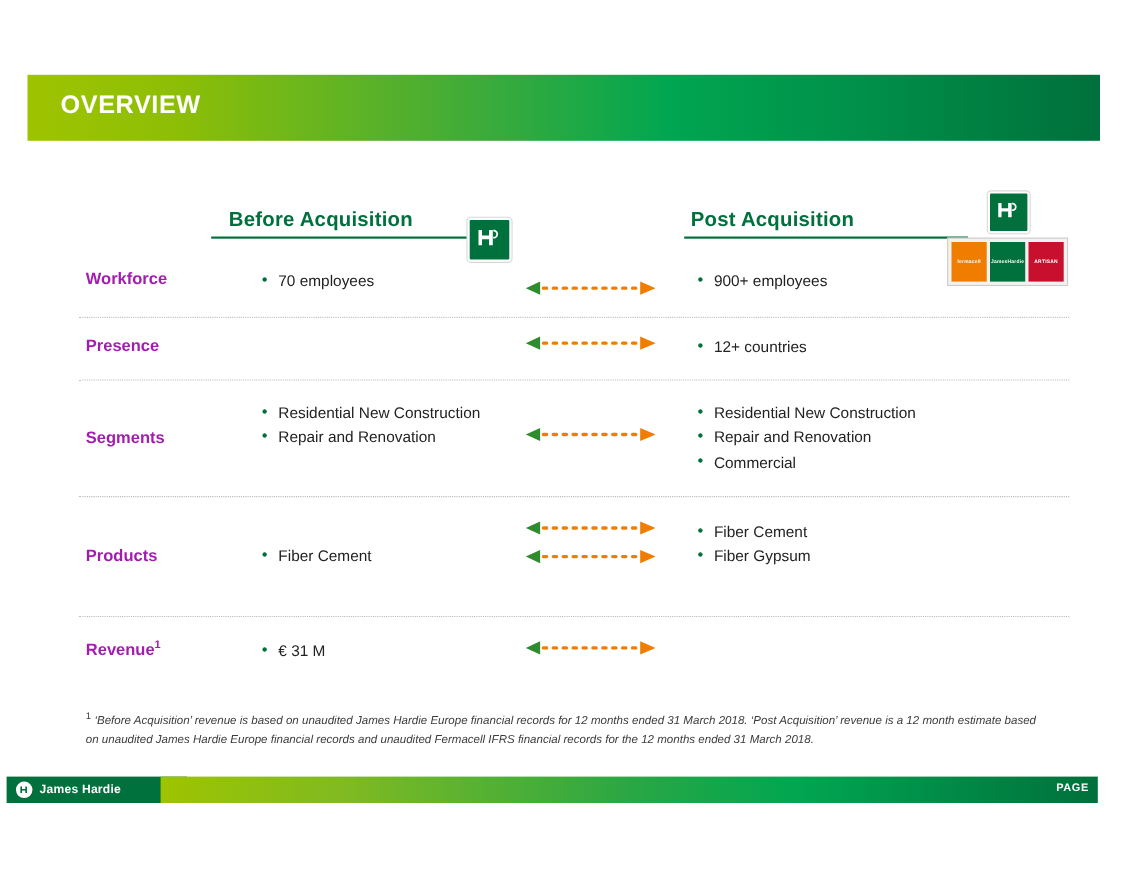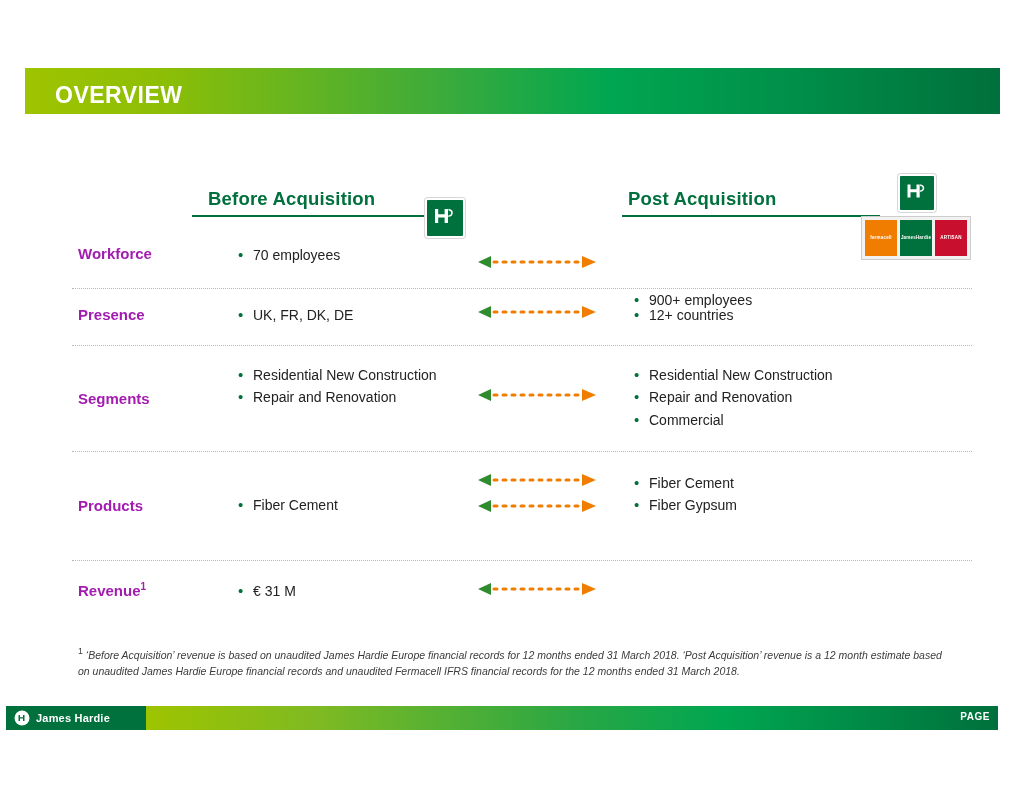--- a/index.html
+++ b/index.html
@@ -21,21 +21,21 @@
     height: 791px;
     background: #ffffff;
   }
 
   
   .header-bar {
     position: absolute;
     left: 25px;
     top: 68px;
     width: 975px;
-    height: 46px;
+    height: 60px;
     background: linear-gradient(to right, #9ec400 0%, #8dbe06 14%, #3eab3a 42%, #00a651 60%, #009049 78%, #00703c 100%);
   }
   .header-title {
     position: absolute;
     left: 30px;
     top: 14px;
     font-size: 23px;
     font-weight: bold;
     color: #ffffff;
     letter-spacing: 0.5px;
@@ -245,40 +245,35 @@
     <div class="brand-tile red">ARTISAN</div>
   </div>
 
   <div class="row-sep" style="top:288px;"></div>
   <div class="row-label" style="top:245px;">Workforce</div>
   <div class="bullets col-before" style="top:245px;">
     <ul>
         <li>70 employees</li>
       </ul>
   </div>
-  <div class="bullets col-post" style="top:245px;margin-top:45px;">
+  <div class="bullets col-post" style="top:245px;">
     <ul>
         <li>900+ employees</li>
       </ul>
   </div>
   <div class="arrow" style="left:478px; top:255px;">
     <svg width="118" height="14" viewBox="0 0 118 14">
       <polygon points="0,7 13,1 13,13" fill="#2e8b2e"></polygon>
       <line x1="16" y1="7" x2="100" y2="7" stroke="#f07d00" stroke-width="3" stroke-dasharray="3,6" stroke-linecap="round"></line>
       <polygon points="118,7 104,1 104,13" fill="#f07d00"></polygon>
     </svg>
   </div>
 
   <div class="row-sep" style="top:345px;"></div>
   <div class="row-label" style="top:306px;">Presence</div>
-  <div class="bullets col-before" style="top:305px;">
-    <ul>
-        <li>UK, FR, DK, DE</li>
-      </ul>
-  </div>
   <div class="bullets col-post" style="top:305px;">
     <ul>
         <li>12+ countries</li>
       </ul>
   </div>
   <div class="arrow" style="left:478px; top:305px;">
     <svg width="118" height="14" viewBox="0 0 118 14">
       <polygon points="0,7 13,1 13,13" fill="#2e8b2e"></polygon>
       <line x1="16" y1="7" x2="100" y2="7" stroke="#f07d00" stroke-width="3" stroke-dasharray="3,6" stroke-linecap="round"></line>
       <polygon points="118,7 104,1 104,13" fill="#f07d00"></polygon>

